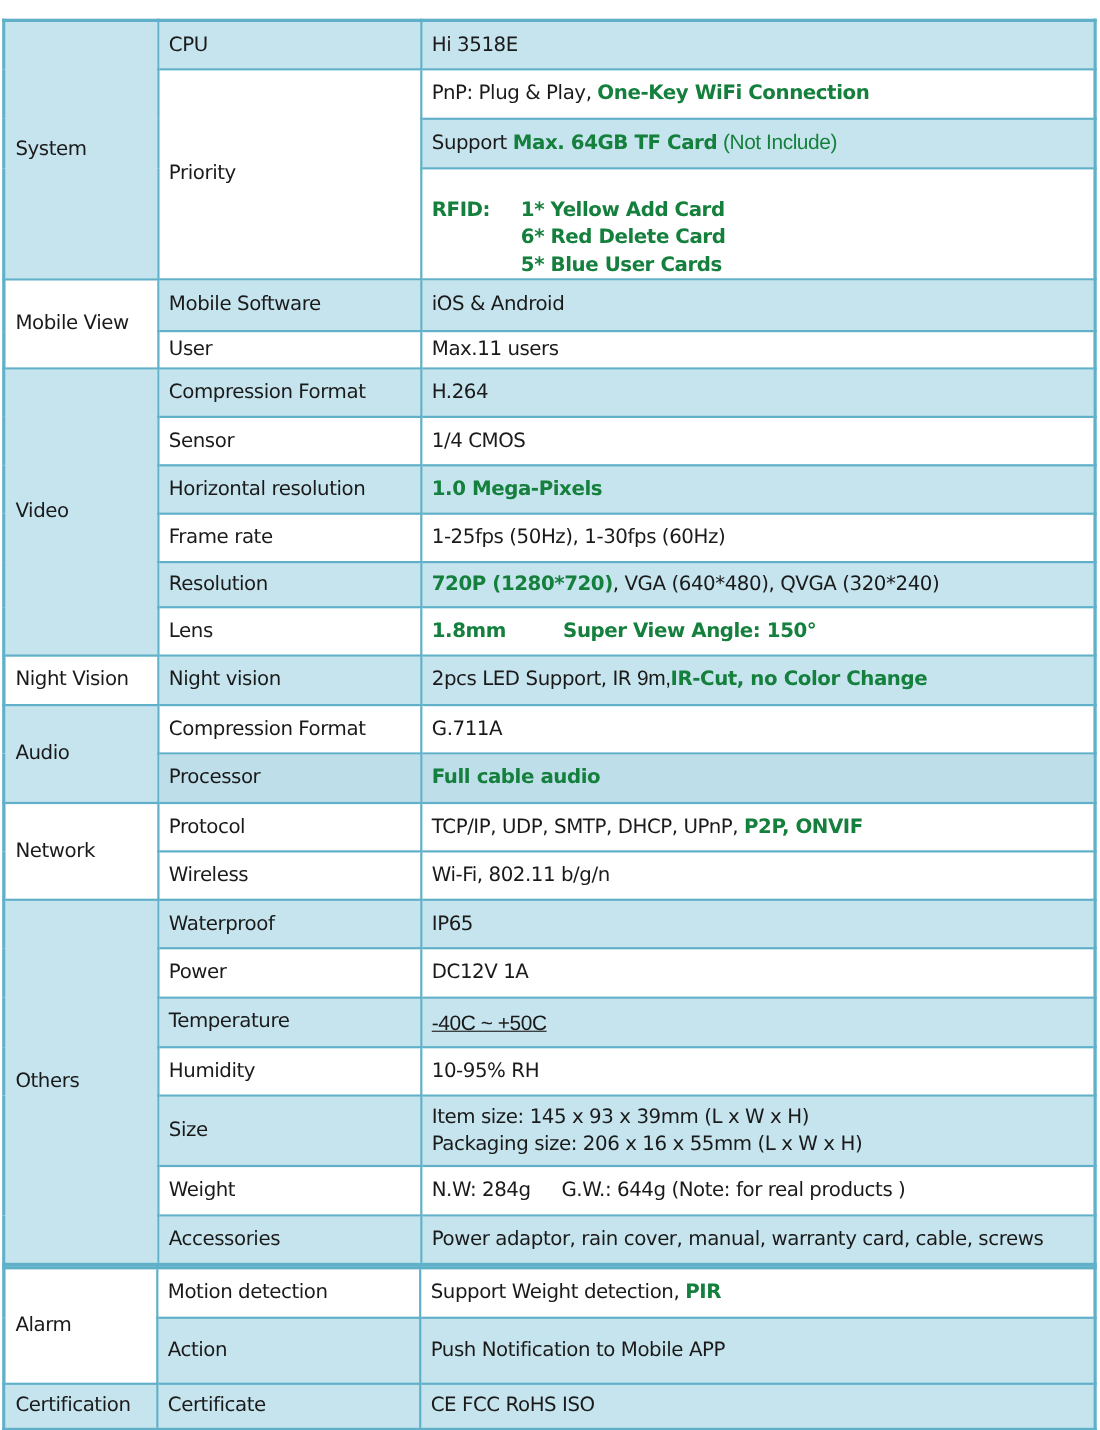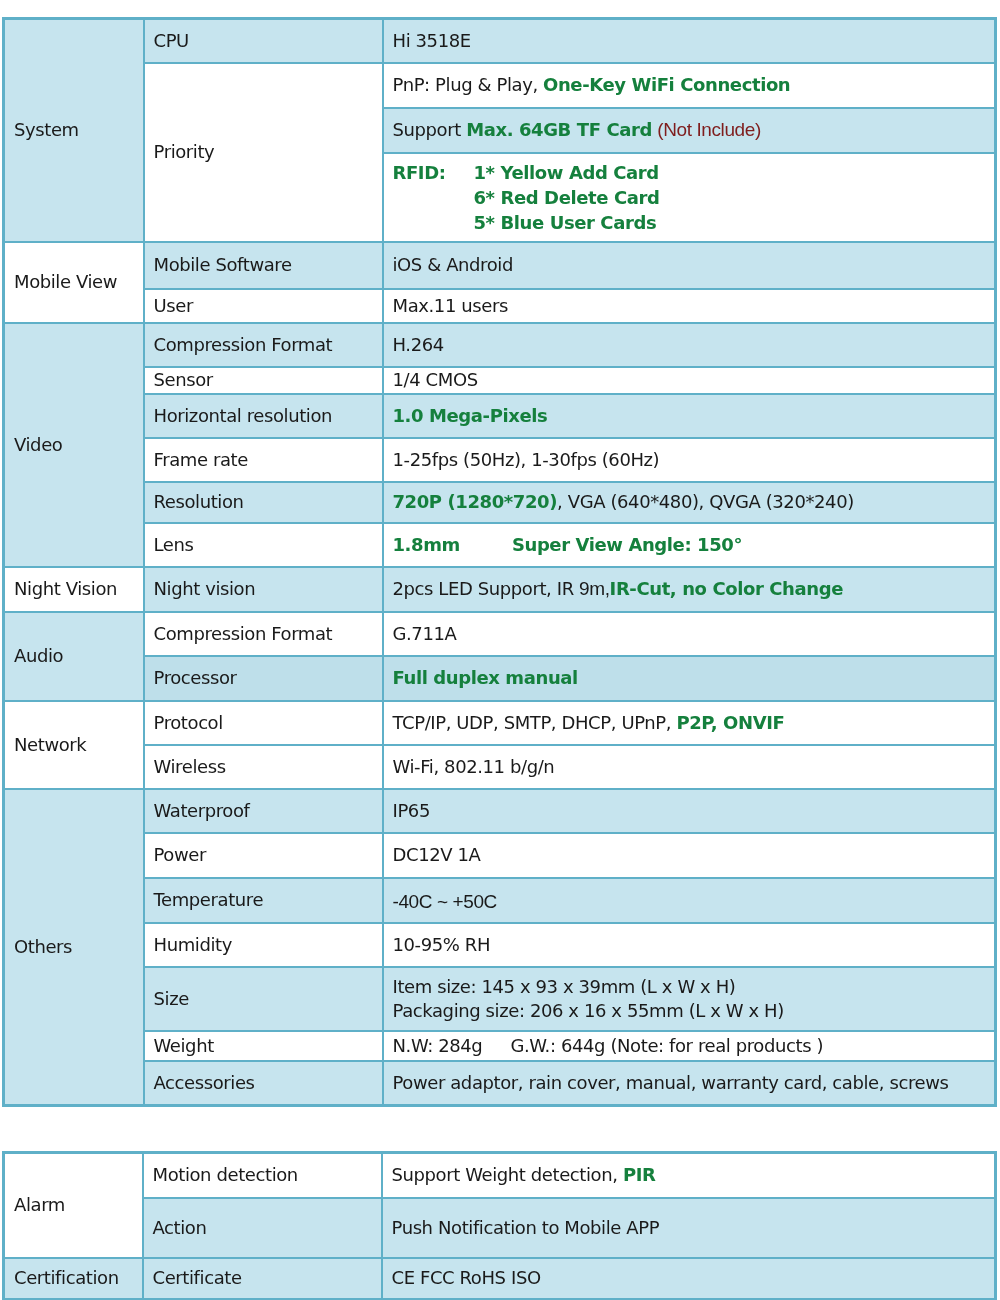--- a/index.html
+++ b/index.html
@@ -23,21 +23,21 @@
     overflow: hidden;
   }
   .t1 { top: 17px; }
   .t2 { top: 1151px; }
   .col-group { width: 140px; }
   .col-item { width: 239px; }
   .blue { background: #c6e4ee; }
   .blue2 { background: #bedfea; }
   .white { background: #ffffff; }
   .red { color: #15803d; font-weight: bold; }
-  .red-plain { color: #7f1d1d; margin-top: 12px; }
+  .red-plain { color: #15803d; margin-top: 12px; }
   .big { font-size: 19px; font-family: "Liberation Sans", sans-serif; }
   .rfid-line { display: block; line-height: 25px; }
   .rfid-indent { padding-left: 81px; }
   .rfid-label { display: inline-block; width: 81px; }
   .spacer { display: inline-block; width: 52px; }
 </style>
 </head>
 <body>
 
 <table class="spec-table t1">
@@ -58,21 +58,21 @@
     <td class="white">
       <span>PnP: Plug &amp; Play, </span><span class="red">One-Key WiFi Connection</span>
     </td>
   </tr>
   <tr style="height:45px">
     <td class="blue">
       <span>Support </span><span class="red">Max. 64GB TF Card</span>&nbsp;<span class="red-plain big">(Not Include)</span>
     </td>
   </tr>
   <tr style="height:89px">
-    <td class="white red" style="vertical-align:top;padding-top:6px;">
+    <td class="white red" style="vertical-align:top;padding-top:24px;">
       <span class="rfid-line"><span class="rfid-label">RFID:</span><span>1* Yellow Add Card</span></span>
       <span class="rfid-line rfid-indent">6* Red Delete Card</span>
       <span class="rfid-line rfid-indent">5* Blue User Cards</span>
     </td>
   </tr>
 
   <tr style="height:47px">
     <td rowspan="2" class="white">Mobile View</td>
     <td class="blue">Mobile Software</td>
     <td class="blue">iOS &amp; Android</td>
@@ -80,21 +80,21 @@
   <tr style="height:34px">
     <td class="white">User</td>
     <td class="white">Max.11 users</td>
   </tr>
 
   <tr style="height:44px">
     <td rowspan="6" class="blue">Video</td>
     <td class="blue">Compression Format</td>
     <td class="blue">H.264</td>
   </tr>
-  <tr style="height:27px">
+  <tr style="height:44px">
     <td class="white">Sensor</td>
     <td class="white">1/4 CMOS</td>
   </tr>
   <tr style="height:44px">
     <td class="blue">Horizontal resolution</td>
     <td class="blue red">1.0 Mega-Pixels</td>
   </tr>
   <tr style="height:44px">
     <td class="white">Frame rate</td>
     <td class="white">1-25fps (50Hz), 1-30fps (60Hz)</td>
@@ -120,21 +120,21 @@
     </td>
   </tr>
 
   <tr style="height:44px">
     <td rowspan="2" class="blue">Audio</td>
     <td class="white">Compression Format</td>
     <td class="white">G.711A</td>
   </tr>
   <tr style="height:45px">
     <td class="blue2">Processor</td>
-    <td class="blue2 red">Full duplex manual</td>
+    <td class="blue2 red">Full cable audio</td>
   </tr>
 
   <tr style="height:44px">
     <td rowspan="2" class="white">Network</td>
     <td class="white">Protocol</td>
     <td class="white">
       <span>TCP/IP, UDP, SMTP, DHCP, UPnP, </span><span class="red">P2P, ONVIF</span>
     </td>
   </tr>
   <tr style="height:44px">
@@ -146,34 +146,34 @@
     <td rowspan="7" class="blue" style="vertical-align:middle;padding-top:0;">Others</td>
     <td class="blue">Waterproof</td>
     <td class="blue">IP65</td>
   </tr>
   <tr style="height:45px">
     <td class="white">Power</td>
     <td class="white">DC12V 1A</td>
   </tr>
   <tr style="height:45px">
     <td class="blue">Temperature</td>
-    <td class="blue big" style="padding-top:4px;">-40C ~ +50C</td>
+    <td class="blue big" style="padding-top:4px;text-decoration:underline;">-40C ~ +50C</td>
   </tr>
   <tr style="height:44px">
     <td class="white">Humidity</td>
     <td class="white">10-95% RH</td>
   </tr>
   <tr style="height:64px">
     <td class="blue">Size</td>
     <td class="blue">
       <span style="display:block">Item size: 145 x 93 x 39mm (L x W x H)</span>
       <span style="display:block">Packaging size: 206 x 16 x 55mm (L x W x H)</span>
     </td>
   </tr>
-  <tr style="height:30px">
+  <tr style="height:45px">
     <td class="white">Weight</td>
     <td class="white">
       <span>N.W: 284g</span><span style="display:inline-block;width:28px"></span><span>G.W.: 644g (Note: for real products )</span>
     </td>
   </tr>
   <tr style="height:45px">
     <td class="blue">Accessories</td>
     <td class="blue">Power adaptor, rain cover, manual, warranty card, cable, screws</td>
   </tr>
 </tbody>

